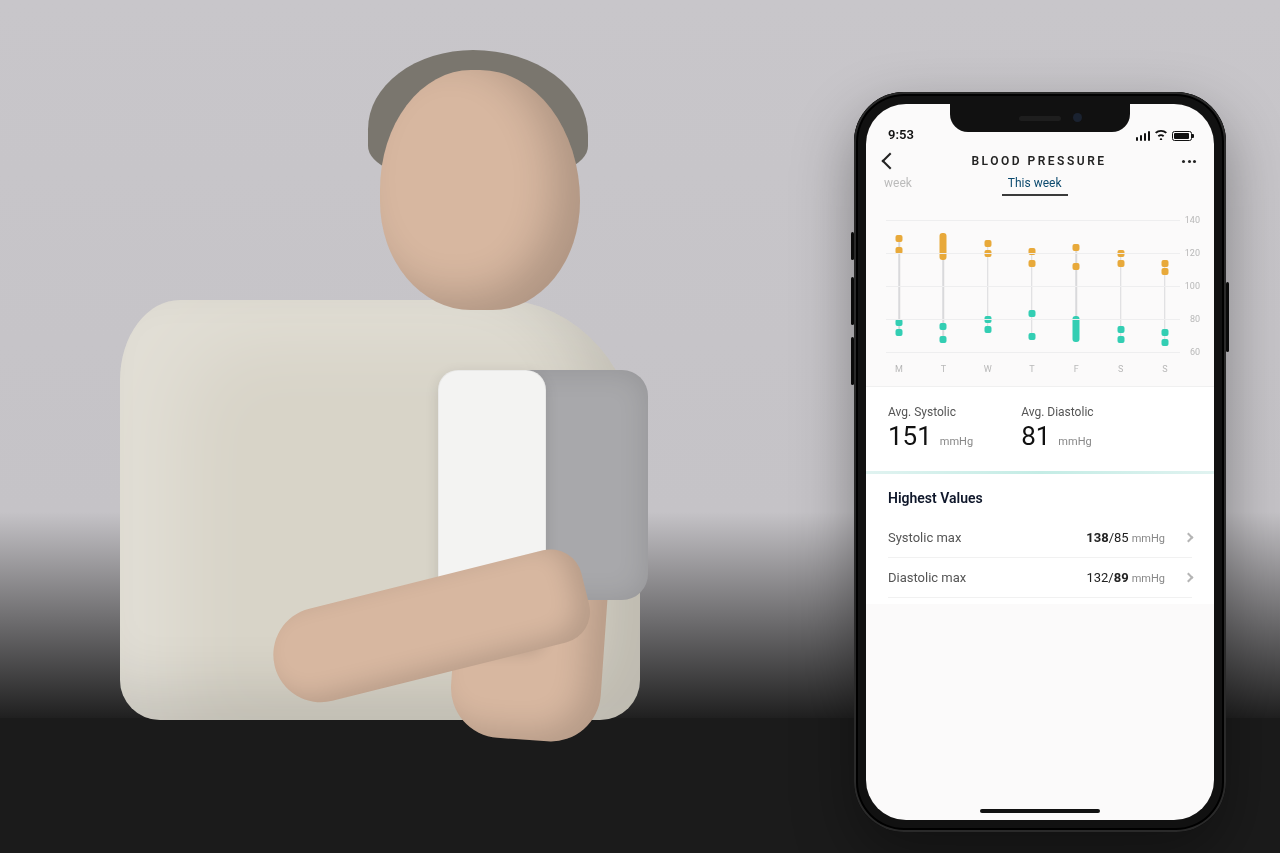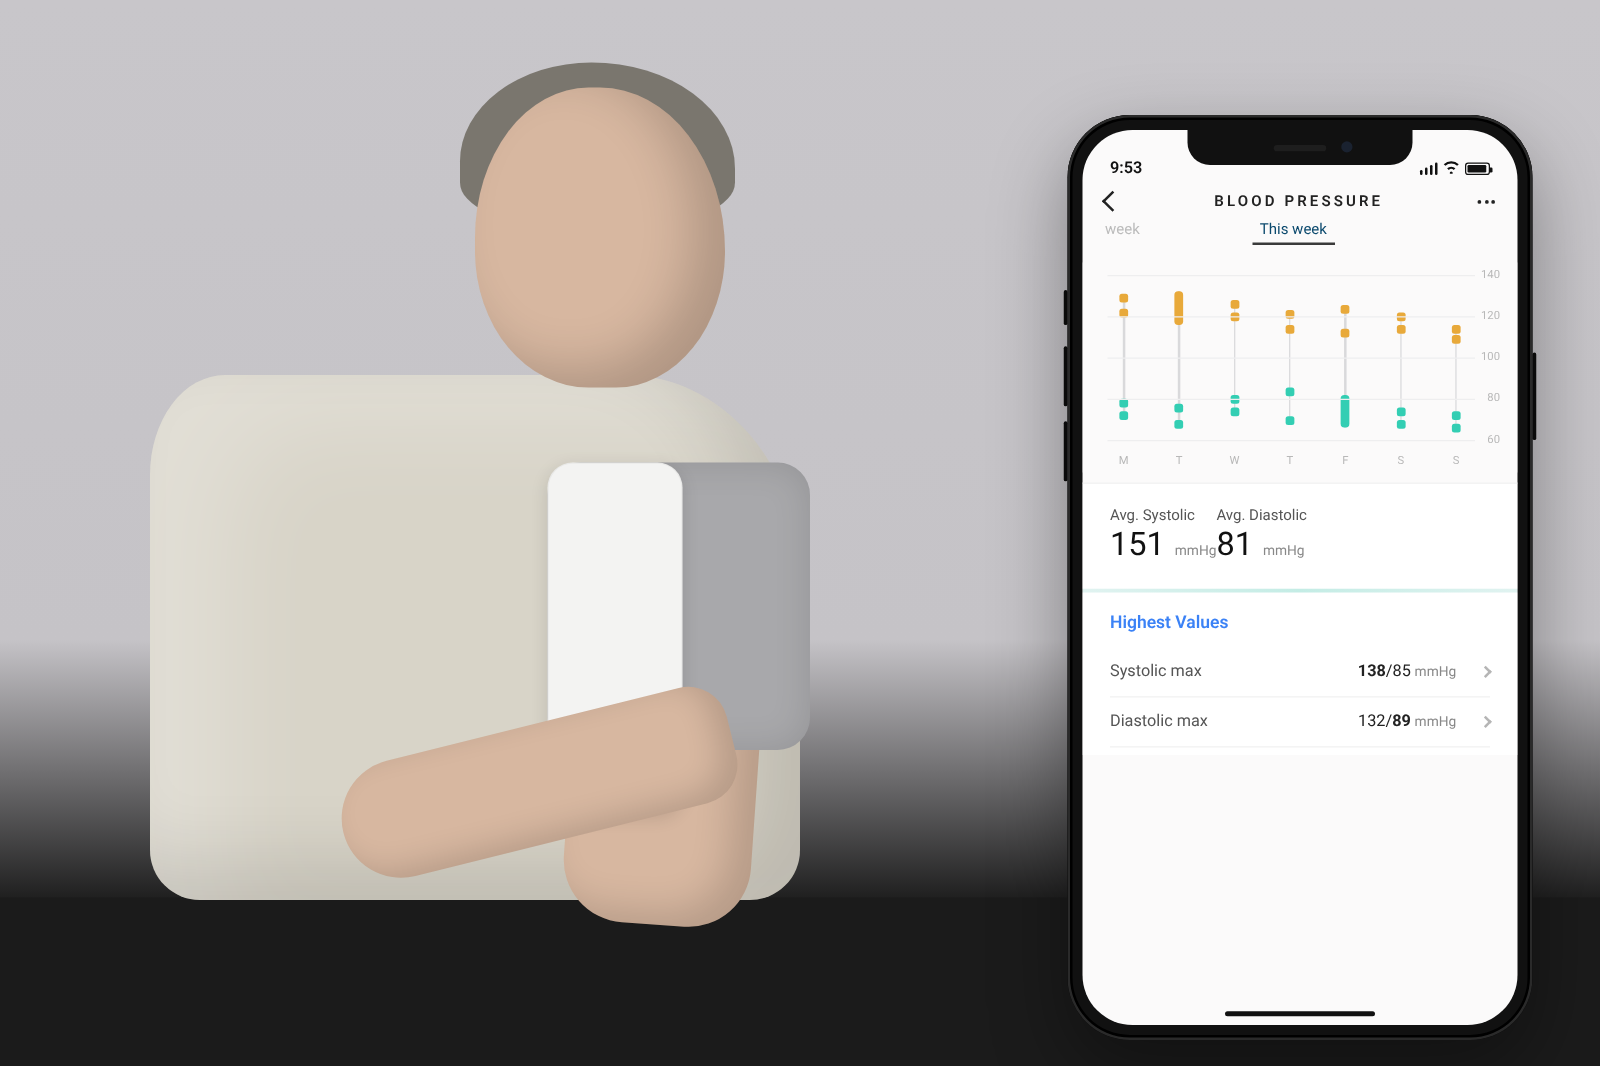--- a/index.html
+++ b/index.html
@@ -258,38 +258,39 @@
     display: flex; justify-content: space-between;
     font-size: 9px; color: #b8b8b8;
   }
   .xaxis span { width: 18px; text-align: center; }
 
   .avg-card {
     margin: 8px 0 0;
     background: #fff;
     padding: 18px 22px 20px;
     display: flex;
+    gap: 48px;
     border-top: 1px solid #f0f0f0;
     align-items: flex-end;
   }
   .avg-block .avg-label { font-size: 12px; color: #555; margin-bottom: 2px; }
   .avg-block .avg-value { font-size: 26px; color: #111; display:inline-block; }
   .avg-block .avg-unit { font-size: 11px; color: #888; margin-left: 4px; }
 
   .accent-line {
     height: 3px;
     background: linear-gradient(90deg, #cfeeea 0%, #9fe3d7 50%, #cfeeea 100%);
     opacity: .6;
   }
 
   .highest-card {
     background: #fff;
     padding: 16px 22px 6px;
   }
-  .highest-title { font-size: 14px; font-weight: 600; color: #3b82f6; margin-bottom: 12px; }
+  .highest-title { font-size: 14px; font-weight: 600; color: #0f172a; margin-bottom: 12px; }
   .hv-row {
     display: flex; align-items: center; justify-content: space-between;
     padding: 12px 0;
     border-bottom: 1px solid #f1f1f1;
     font-size: 13px;
   }
   .hv-row:last-of-type { border-bottom: 1px solid #f1f1f1; }
   .hv-label { color: #555; }
   .hv-val { color: #222; display:flex; align-items:center; gap:20px; }
   .hv-val .b { font-weight: 700; }

